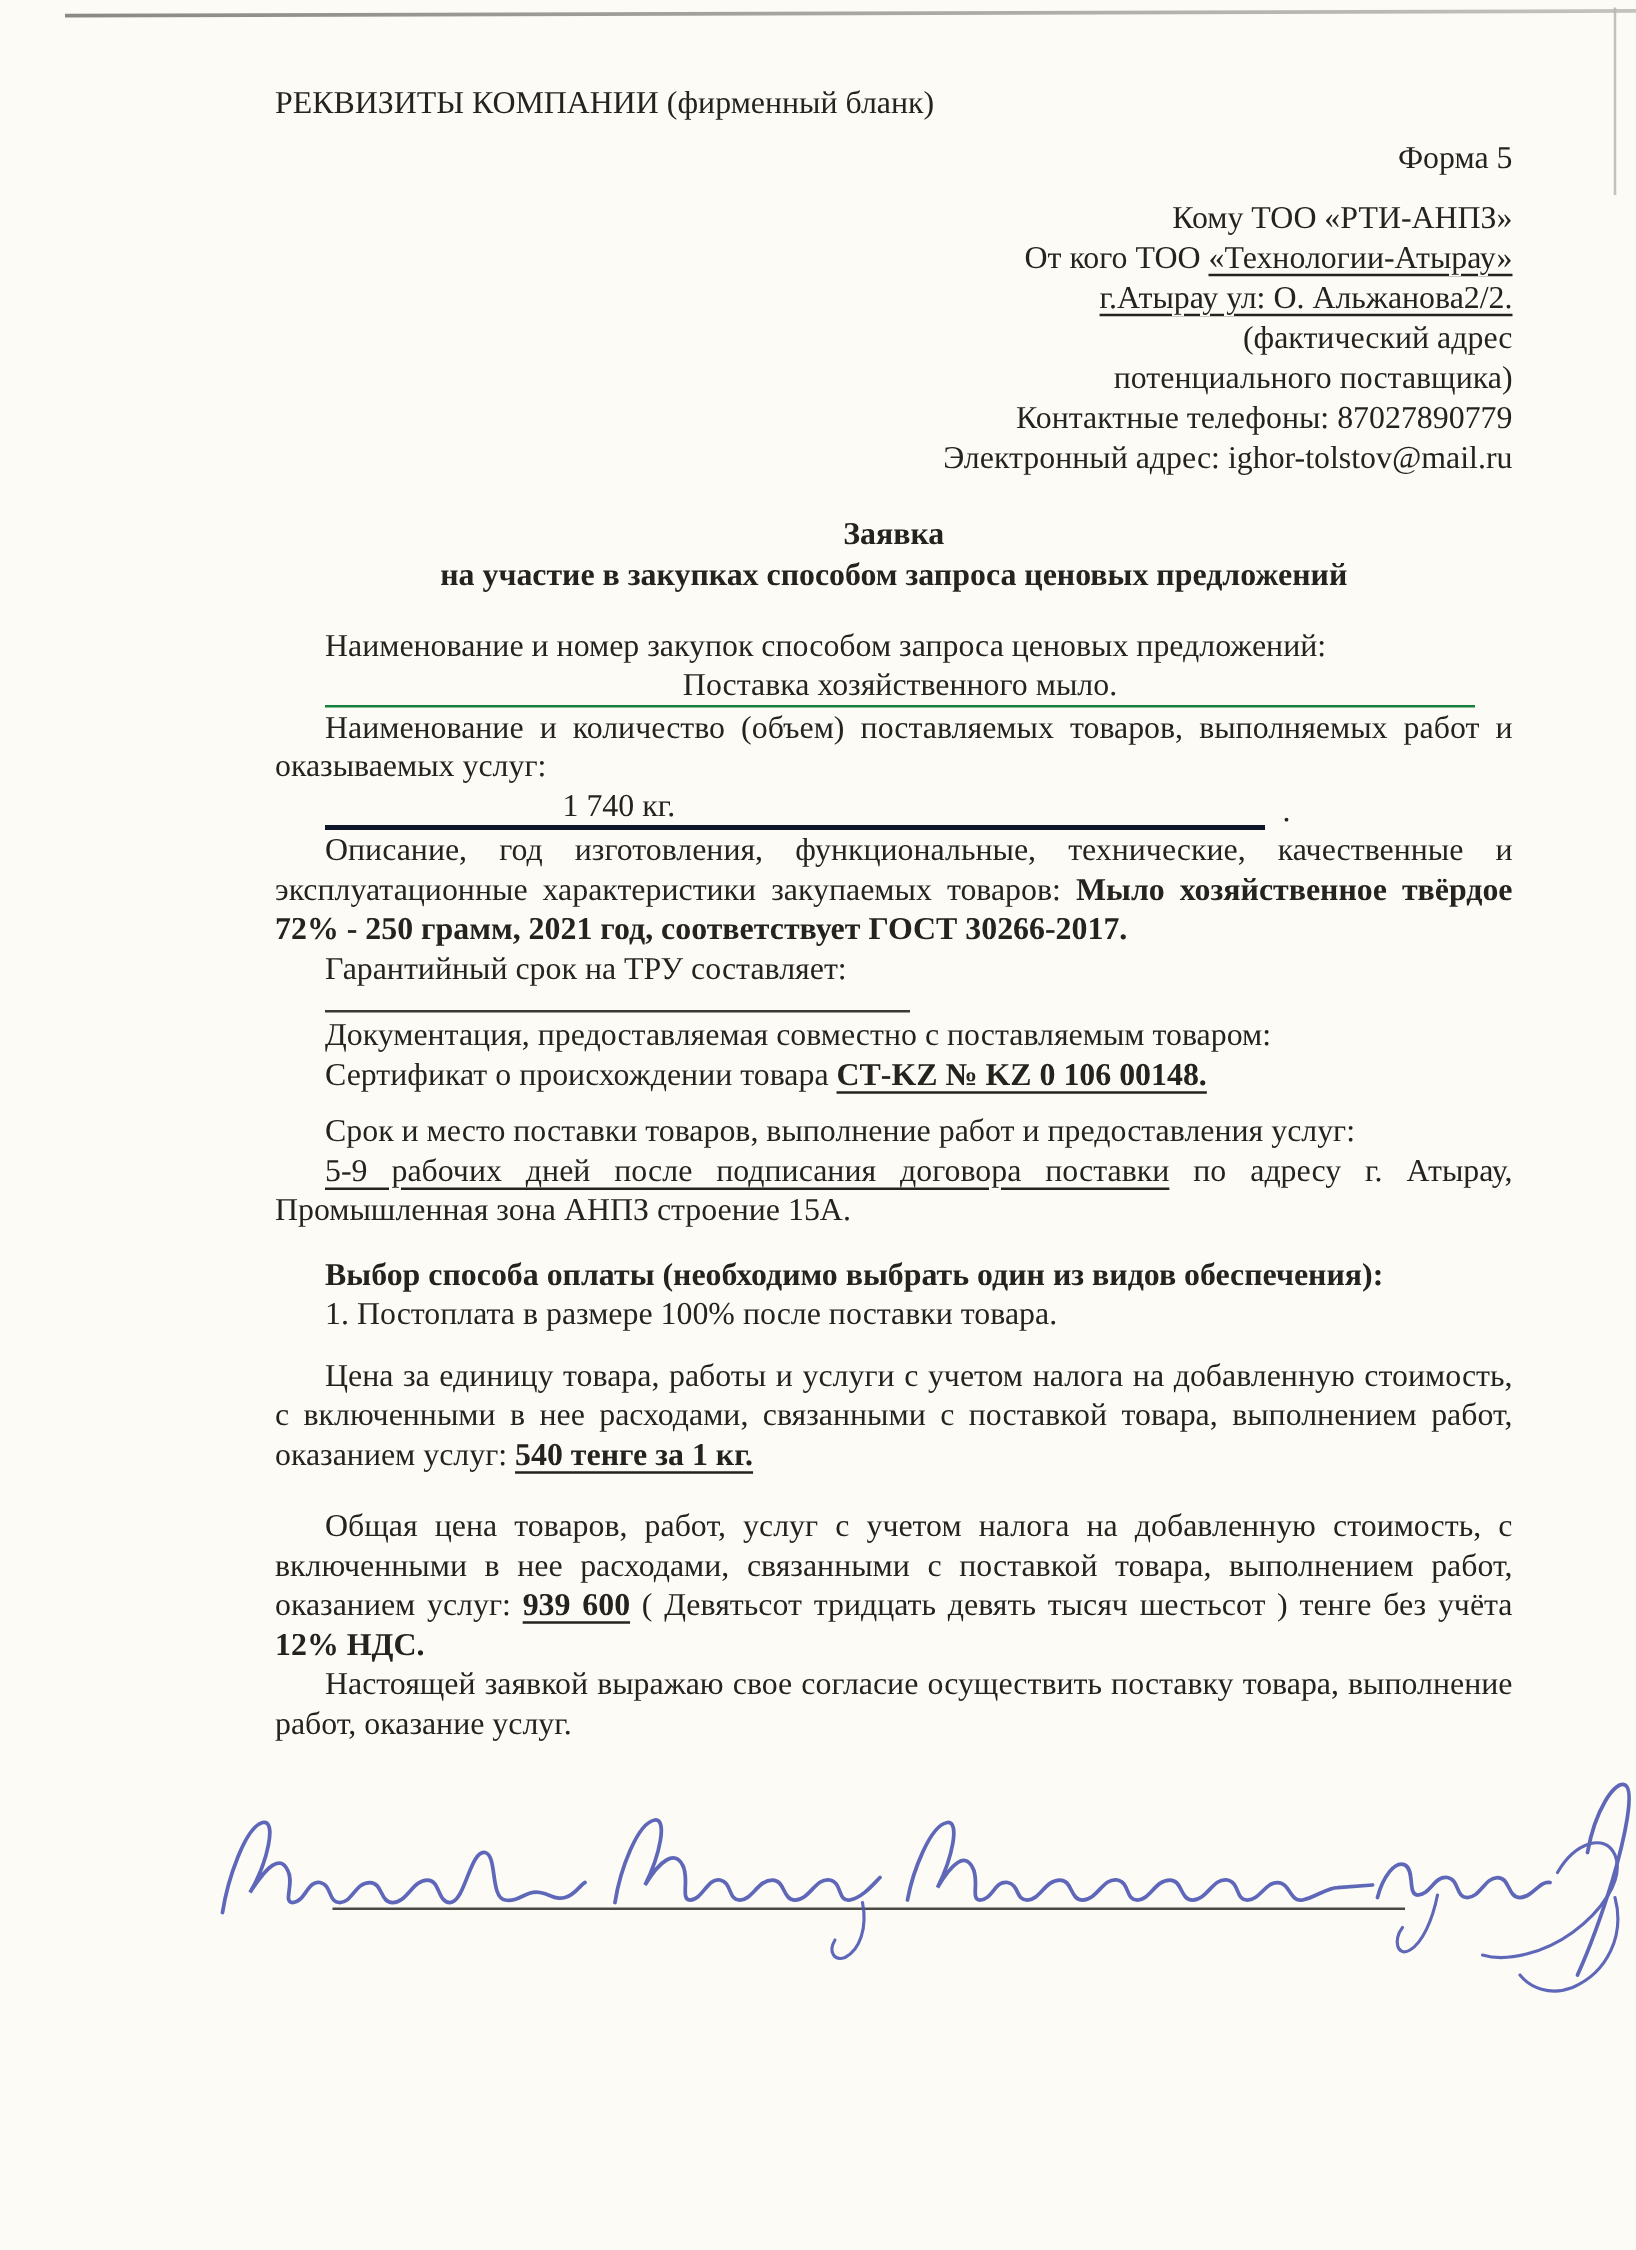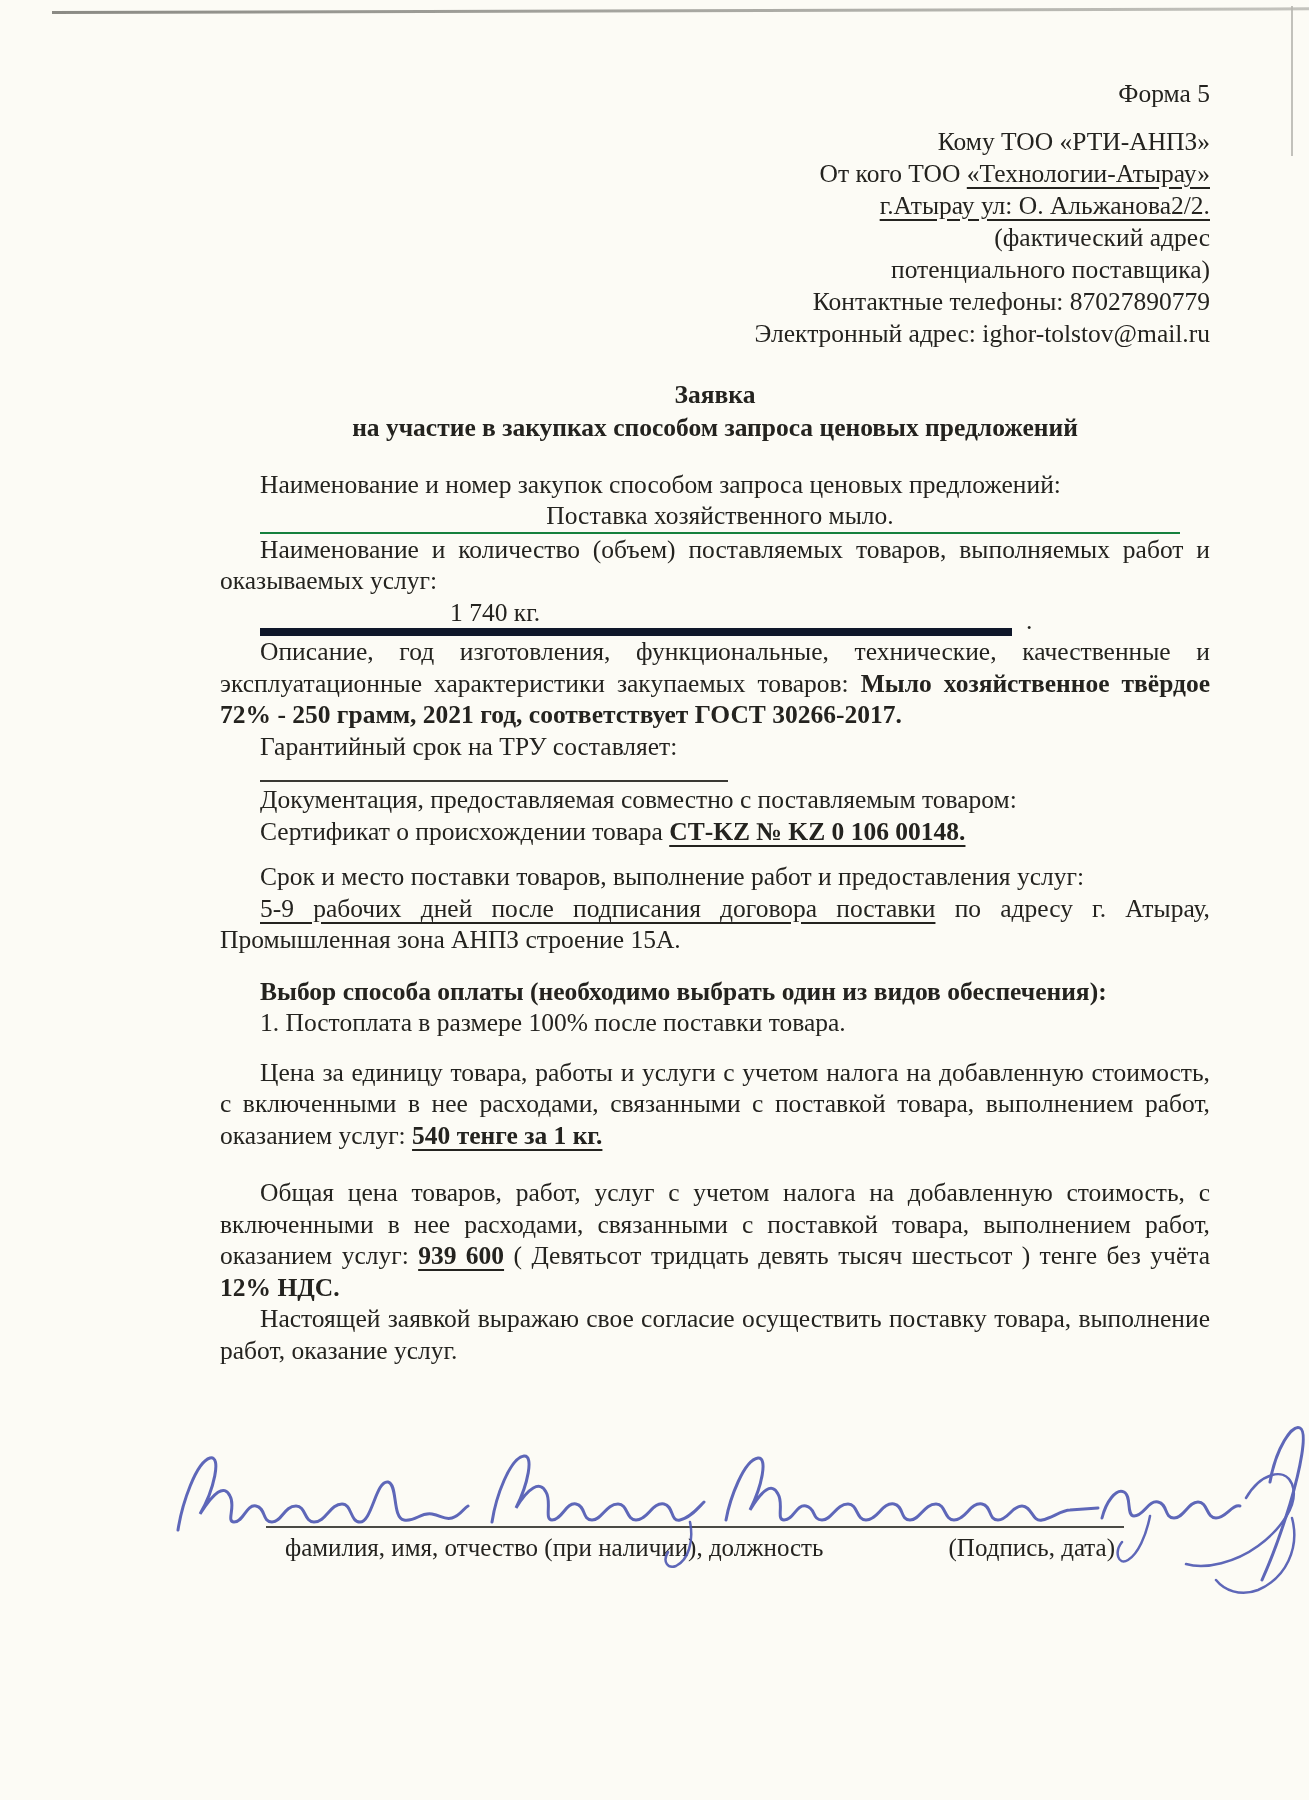--- a/index.html
+++ b/index.html
@@ -24,21 +24,21 @@
   p{margin:0;}
   .j{text-align:justify;}
   .ind{text-indent:40px;}
   .b{font-weight:bold;}
   .u{text-decoration:underline;text-decoration-thickness:2px;text-underline-offset:5px;}
   .mt14{margin-top:14px;}.mt18{margin-top:18px;}.mt20{margin-top:20px;}
   .mt24{margin-top:24px;}.mt26{margin-top:26px;}
   .fill-center{margin-left:40px;width:920px;border-bottom:2px solid #15803d;
     text-align:center;height:31.5px;}
   .fill-qty-row{display:flex;align-items:flex-end;}
-  .fill-qty{margin-left:40px;width:752px;border-bottom:8px solid #0f172a;height:31.5px;font-family:Liberation Serif, serif;}
+  .fill-qty{margin-left:40px;width:752px;border-bottom:4px solid #0f172a;height:31.5px;font-family:Liberation Serif, serif;}
   .fill-qty span{display:inline-block;margin-left:190px;}
   .tail-dot{margin-left:14px;}
   .empty-ul{margin-left:40px;width:468px;height:18px;border-bottom:2px solid #3a3933;margin-bottom:2px;}
   
   .sig{position:absolute;left:0;top:1418px;width:1309px;height:260px;}
   .sig-line{position:absolute;left:266px;top:108px;width:858px;height:0;
     border-bottom:2px solid #4a4a44;}
   .sig-labels{position:absolute;left:285px;top:116px;width:830px;display:flex;
     justify-content:space-between;font-size:25px;}
   .sig svg{position:absolute;left:0;top:0;}
@@ -46,20 +46,21 @@
 </head>
 <body>
 
 <div class="page">
 
   <div class="scan-top"></div>
   <div class="scan-right"></div>
 
   <div class="content">
 
+    <div class="letterhead">РЕКВИЗИТЫ КОМПАНИИ (фирменный бланк)</div>
 
     <div class="form-no">Форма 5</div>
 
     <div class="recipient">
       <div>Кому ТОО «РТИ-АНПЗ»</div>
       <div><span>От кого ТОО </span><span class="u">«Технологии-Атырау»</span></div>
       <div class="u">г.Атырау ул: О. Альжанова2/2.</div>
       <div>(фактический адрес</div>
       <div>потенциального поставщика)</div>
       <div>Контактные телефоны: 87027890779</div>
@@ -103,24 +104,20 @@
     <p class="j ind mt18"><span>Цена за единицу товара, работы и услуги с учетом налога на добавленную стоимость, с включенными в нее расходами, связанными с поставкой товара, выполнением работ, оказанием услуг: </span><span class="b u">540 тенге за 1 кг.</span></p>
 
     <p class="j ind mt26"><span>Общая цена товаров, работ, услуг с учетом налога на добавленную стоимость, с включенными в нее расходами, связанными с поставкой товара, выполнением работ, оказанием услуг: </span><span class="b u">939 600</span><span> ( Девятьсот тридцать девять тысяч шестьсот ) тенге без учёта </span><span class="b">12% НДС.</span></p>
 
     <p class="j ind">Настоящей заявкой выражаю свое согласие осуществить поставку товара, выполнение работ, оказание услуг.</p>
 
   </div>
 
   <div class="sig">
     <div class="sig-line"></div>
-    <div class="sig-labels">
-      <span>фамилия, имя, отчество (при наличии), должность</span>
-      <span>(Подпись, дата)</span>
-    </div>
     <svg width="1309" height="260" viewBox="0 0 1309 260">
       <g fill="none" stroke="#4d57b2" stroke-width="3" stroke-linecap="round" opacity="0.9">
         <path d="M178,112 C182,86 196,44 210,40 C222,37 214,72 200,96 C214,74 224,66 230,78 C236,88 226,104 234,104 C244,104 246,86 256,88 C266,90 262,104 272,104 C282,104 284,88 296,88 C306,88 304,104 314,104 C326,104 330,86 342,86 C352,86 350,104 360,104 C372,104 376,62 388,64 C398,66 392,100 404,102 C416,104 420,94 432,96 C442,98 444,102 452,100 C460,98 464,90 468,88"></path>
         <path d="M492,104 C496,78 510,40 524,38 C534,37 528,66 516,90 C528,70 540,62 546,74 C552,84 544,102 552,102 C562,102 566,84 576,86 C586,88 582,102 592,102 C602,102 606,86 618,86 C628,86 626,102 636,102 C648,102 652,84 664,86 C674,88 670,104 680,102 C690,100 698,90 704,84"></path>
         <path d="M690,104 C694,124 688,142 676,148 C668,151 662,144 668,134" stroke-width="2.5"></path>
         <path d="M726,102 C730,80 744,42 758,40 C768,39 762,68 750,92 C762,72 772,64 778,76 C784,86 776,102 784,102 C794,102 796,86 806,88 C816,90 812,102 822,102 C832,102 836,86 848,86 C858,86 856,102 866,102 C878,102 882,84 894,86 C904,88 900,102 910,102 C920,102 924,86 936,86 C946,86 944,102 954,102 C966,102 970,84 982,86 C992,88 988,102 998,102 C1008,102 1012,88 1022,88 C1032,88 1032,104 1042,102 C1052,100 1062,92 1070,92 L1098,90"></path>
         <path d="M1102,100 C1106,84 1116,70 1124,74 C1132,78 1126,98 1134,98 C1144,98 1148,82 1158,84 C1168,86 1164,100 1174,100 C1184,100 1188,84 1198,84 C1208,84 1206,100 1216,100 C1226,100 1232,86 1240,88"></path>
         <path d="M1150,98 C1146,118 1138,136 1128,142 C1118,148 1114,134 1122,124" stroke-width="2.5"></path>
         <path d="M1270,64 C1276,30 1292,6 1300,10 C1308,14 1300,52 1290,86 C1282,112 1272,140 1262,162"></path>
         <path d="M1246,80 C1260,56 1284,48 1292,66 C1300,86 1280,112 1258,128 C1236,144 1206,152 1186,146" stroke-width="2.5"></path>

